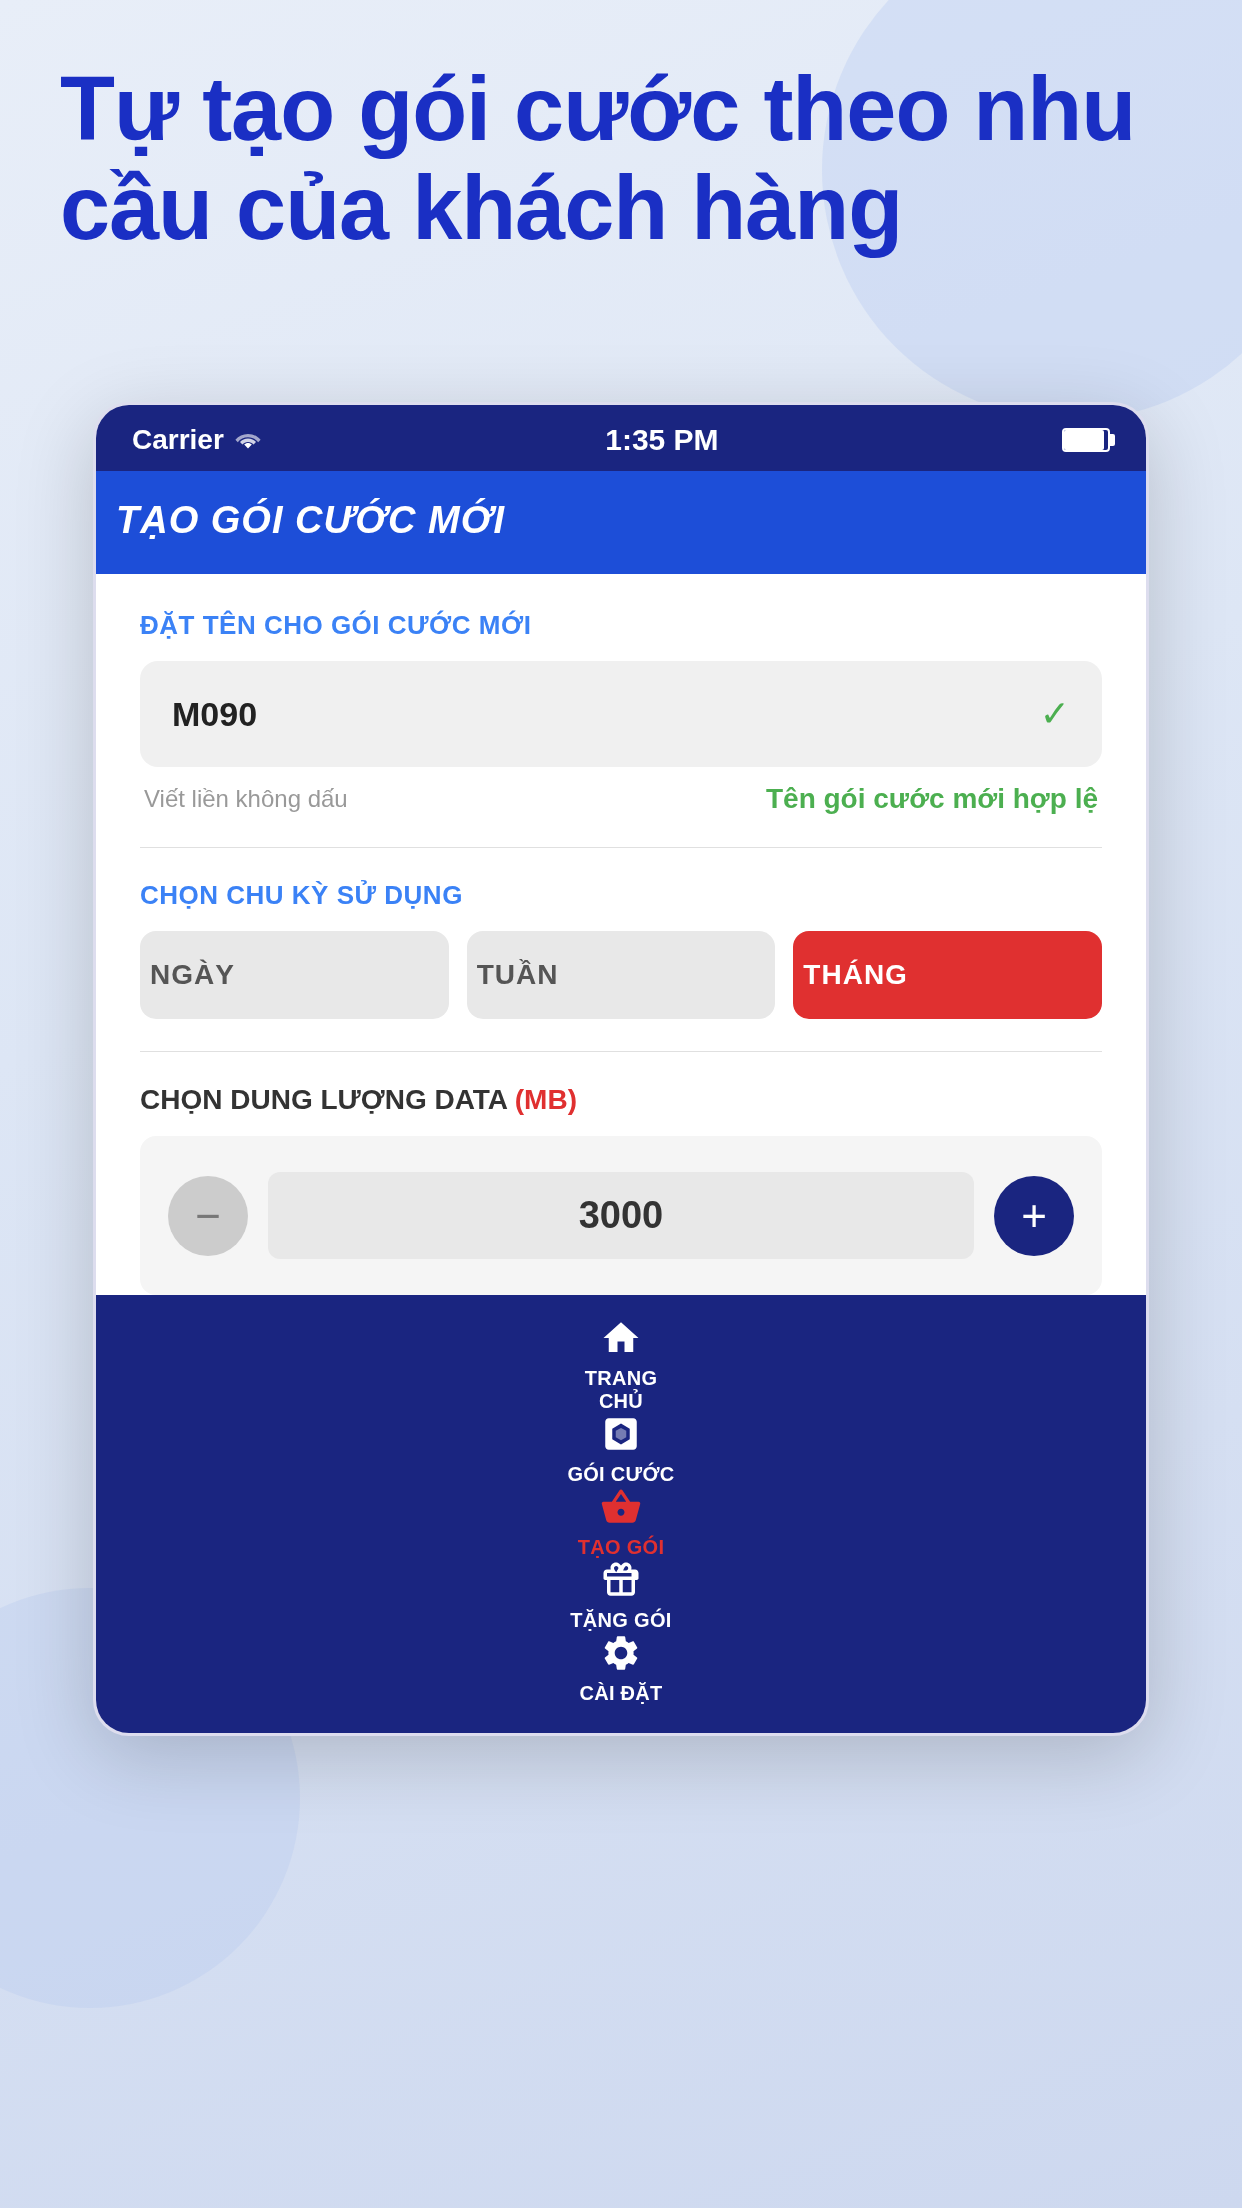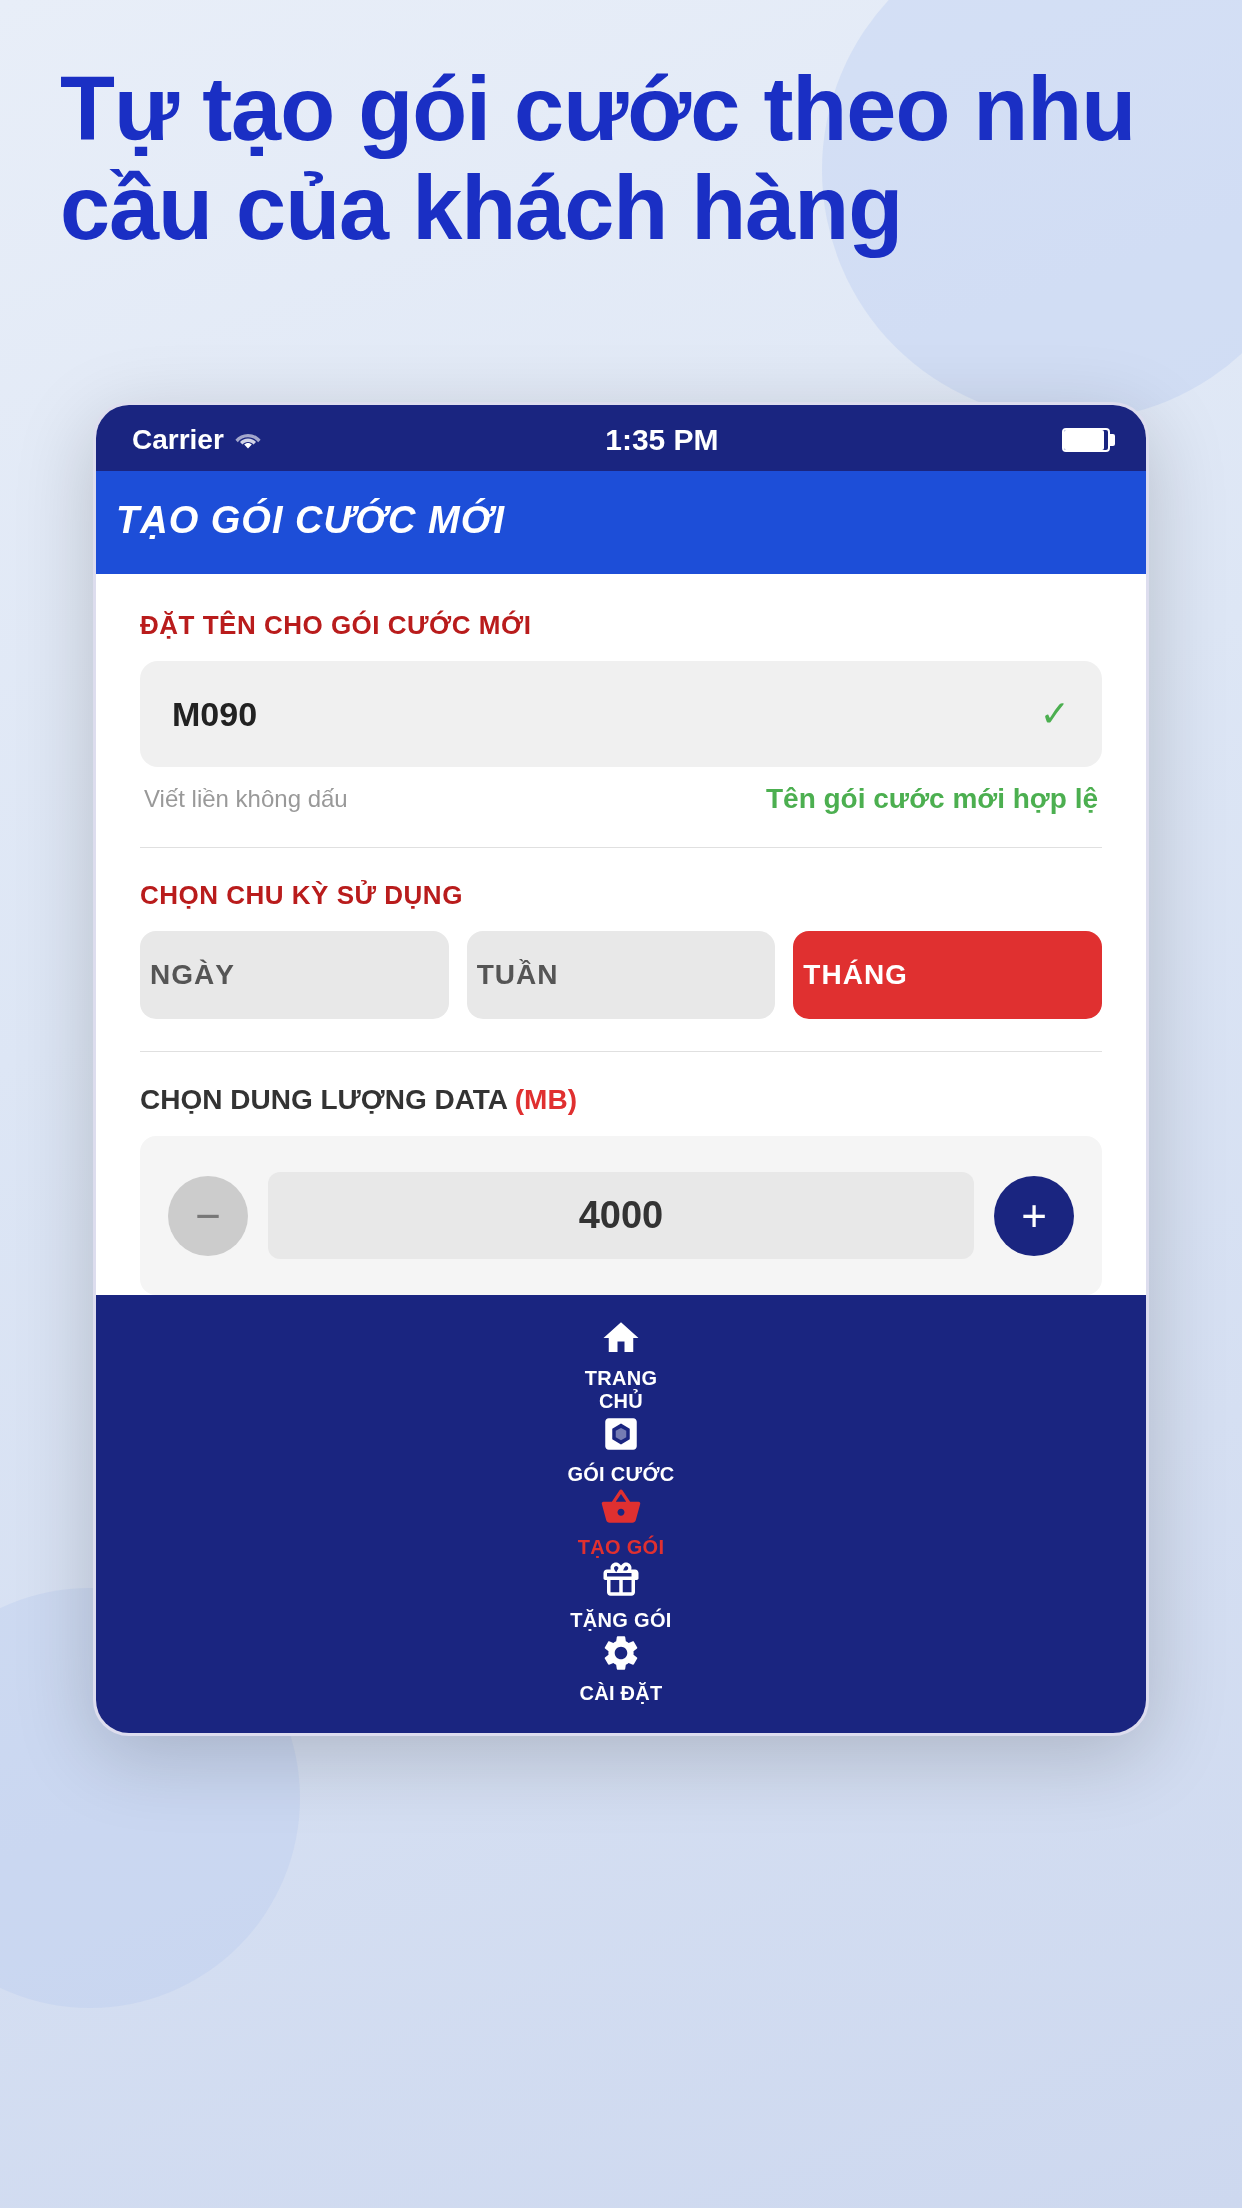--- a/index.html
+++ b/index.html
@@ -133,21 +133,21 @@
     
     .app-body {
       background: #fff;
       padding: 36px 44px 0;
     }
 
     
     .section-label {
       font-size: 26px;
       font-weight: 700;
-      color: #b91c1c;
+      color: #3b82f6;
       letter-spacing: 0.5px;
       margin-bottom: 20px;
       text-transform: uppercase;
     }
 
     
     .name-input-group {
       margin-bottom: 12px;
     }
     .name-input-box {
@@ -366,21 +366,21 @@
       <div class="divider"></div>
 
       <div class="data-section">
         <div class="data-label">
           <span>CHỌN DUNG LƯỢNG DATA</span>
           <span class="unit">(MB)</span>
         </div>
         <div class="data-stepper-box">
           <button class="stepper-btn minus">−</button>
           <div class="stepper-value-box">
-            <span class="stepper-value">4000</span>
+            <span class="stepper-value">3000</span>
           </div>
           <button class="stepper-btn plus">+</button>
         </div>
       </div>
 
     </div>
 
     <div class="bottom-nav">
 
       <div class="nav-item">

